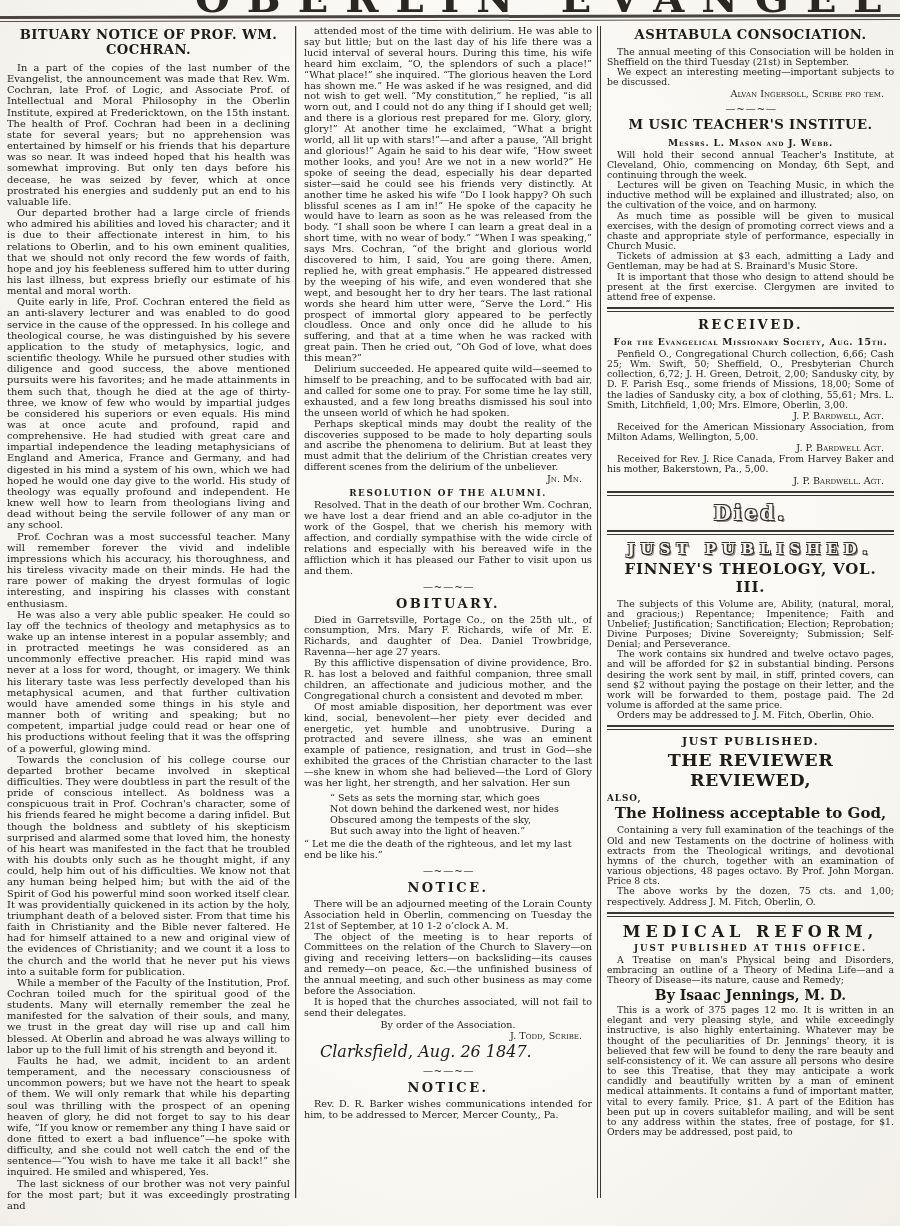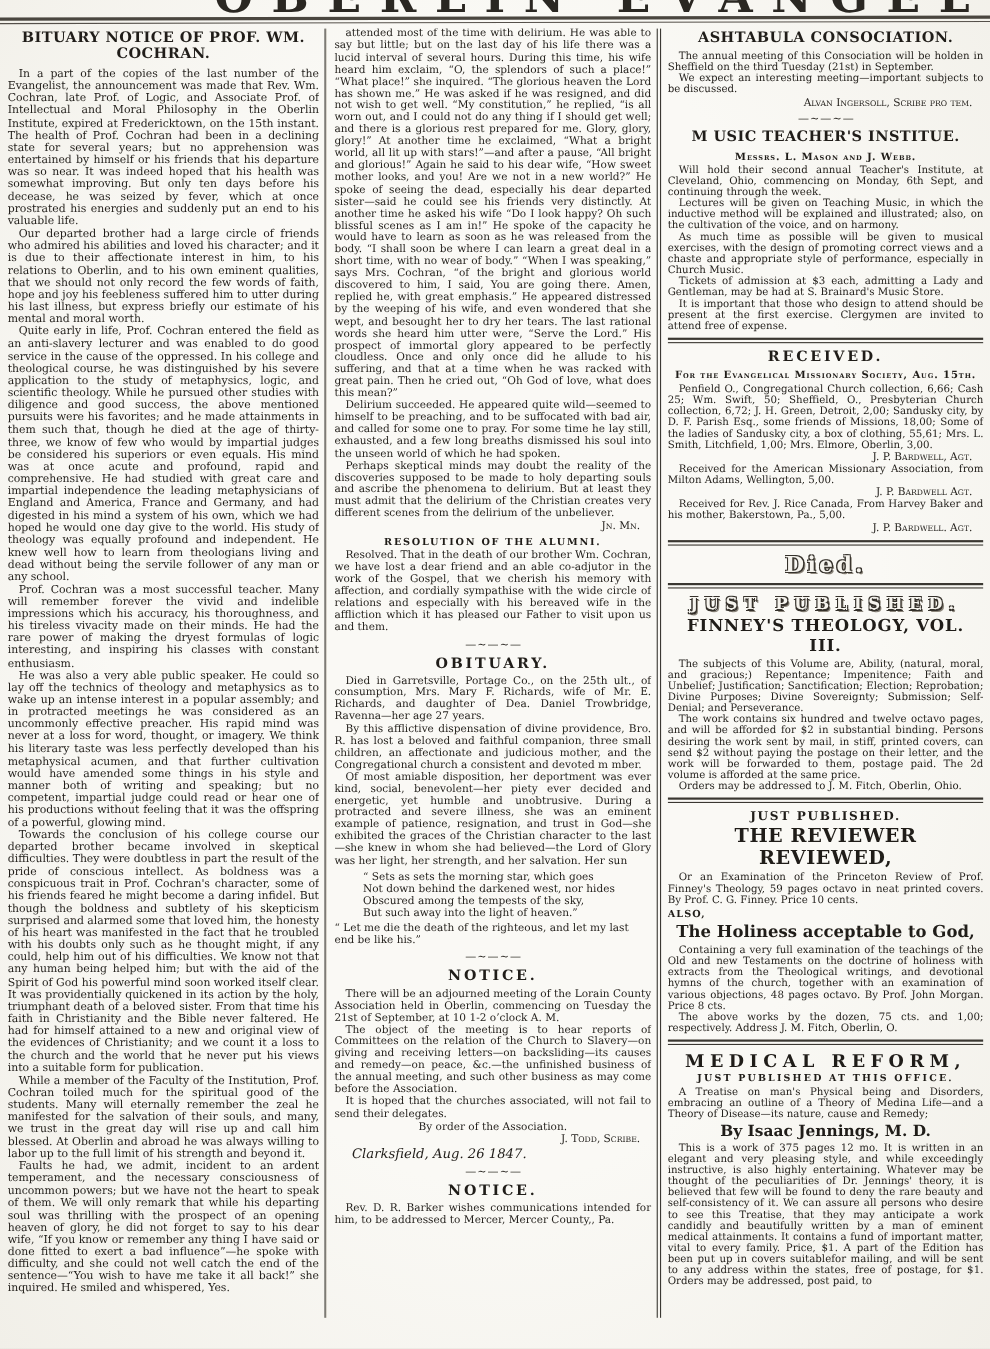--- a/index.html
+++ b/index.html
@@ -27,21 +27,21 @@
   .col2 .p{font-size:9.6px;line-height:10.9px;}
   .col3 .p{font-size:9.3px;line-height:10.15px;}
 
   .art-head{font-size:13.2px;font-weight:bold;text-align:center;letter-spacing:.4px;margin:1px 0 5px;}
   .mid-head{font-size:13px;font-weight:bold;text-align:center;letter-spacing:2.5px;margin:4px 0 4px;}
   .sc-head{font-size:8.8px;font-weight:bold;text-align:center;letter-spacing:1.6px;margin:4px 0 2px;}
   .subhead-sc{font-size:9.2px;font-weight:bold;text-align:center;letter-spacing:.8px;font-variant:small-caps;margin:1px 0 2px;}
 
   .sig{font-size:9.6px;text-align:right;padding-right:10px;margin:0 0 1px;font-variant:small-caps;}
   .byline-center{font-size:9.6px;text-align:center;margin:0;}
-  .dateline{font-size:12px;font-style:italic;margin:1px 0 0;padding-left:16px;}
+  .dateline{font-size:16px;font-style:italic;margin:1px 0 0;padding-left:16px;}
 
   .verse{margin:3px 0 3px 26px;font-size:9.6px;line-height:11px;}
   .quote{font-size:9.6px;line-height:10.9px;margin:2px 0 0;}
 
   .squig{text-align:center;font-size:10px;letter-spacing:-.5px;color:#2c2924;margin:4px 0 3px;}
   .squig::before{content:"\2014\2009~\2009\2014\2009~\2009\2014";}
   .drule{height:2px;border-top:2px solid #3a3731;border-bottom:1px solid #3a3731;margin:5px 0 5px;}
 
   
   .ornate{
@@ -76,20 +76,21 @@
   <section class="col col1">
     <h2 class="art-head">BITUARY NOTICE OF PROF. WM. COCHRAN.</h2>
     <p class="p">In a part of the copies of the last number of the Evangelist, the announcement was made that Rev. Wm. Cochran, late Prof. of Logic, and Associate Prof. of Intellectual and Moral Philosophy in the Oberlin Institute, expired at Fredericktown, on the 15th instant. The health of Prof. Cochran had been in a declining state for several years; but no apprehension was entertained by himself or his friends that his departure was so near. It was indeed hoped that his health was somewhat improving. But only ten days before his decease, he was seized by fever, which at once prostrated his energies and suddenly put an end to his valuable life.</p>
     <p class="p">Our departed brother had a large circle of friends who admired his abilities and loved his character; and it is due to their affectionate interest in him, to his relations to Oberlin, and to his own eminent qualities, that we should not only record the few words of faith, hope and joy his feebleness suffered him to utter during his last illness, but express briefly our estimate of his mental and moral worth.</p>
     <p class="p">Quite early in life, Prof. Cochran entered the field as an anti-slavery lecturer and was enabled to do good service in the cause of the oppressed. In his college and theological course, he was distinguished by his severe application to the study of metaphysics, logic, and scientific theology. While he pursued other studies with diligence and good success, the above mentioned pursuits were his favorites; and he made attainments in them such that, though he died at the age of thirty-three, we know of few who would by impartial judges be considered his superiors or even equals. His mind was at once acute and profound, rapid and comprehensive. He had studied with great care and impartial independence the leading metaphysicians of England and America, France and Germany, and had digested in his mind a system of his own, which we had hoped he would one day give to the world. His study of theology was equally profound and independent. He knew well how to learn from theologians living and dead without being the servile follower of any man or any school.</p>
     <p class="p">Prof. Cochran was a most successful teacher. Many will remember forever the vivid and indelible impressions which his accuracy, his thoroughness, and his tireless vivacity made on their minds. He had the rare power of making the dryest formulas of logic interesting, and inspiring his classes with constant enthusiasm.</p>
     <p class="p">He was also a very able public speaker. He could so lay off the technics of theology and metaphysics as to wake up an intense interest in a popular assembly; and in protracted meetings he was considered as an uncommonly effective preacher. His rapid mind was never at a loss for word, thought, or imagery. We think his literary taste was less perfectly developed than his metaphysical acumen, and that further cultivation would have amended some things in his style and manner both of writing and speaking; but no competent, impartial judge could read or hear one of his productions without feeling that it was the offspring of a powerful, glowing mind.</p>
     <p class="p">Towards the conclusion of his college course our departed brother became involved in skeptical difficulties. They were doubtless in part the result of the pride of conscious intellect. As boldness was a conspicuous trait in Prof. Cochran's character, some of his friends feared he might become a daring infidel. But though the boldness and subtlety of his skepticism surprised and alarmed some that loved him, the honesty of his heart was manifested in the fact that he troubled with his doubts only such as he thought might, if any could, help him out of his difficulties. We know not that any human being helped him; but with the aid of the Spirit of God his powerful mind soon worked itself clear. It was providentially quickened in its action by the holy, triumphant death of a beloved sister. From that time his faith in Christianity and the Bible never faltered. He had for himself attained to a new and original view of the evidences of Christianity; and we count it a loss to the church and the world that he never put his views into a suitable form for publication.</p>
     <p class="p">While a member of the Faculty of the Institution, Prof. Cochran toiled much for the spiritual good of the students. Many will eternally remember the zeal he manifested for the salvation of their souls, and many, we trust in the great day will rise up and call him blessed. At Oberlin and abroad he was always willing to labor up to the full limit of his strength and beyond it.</p>
     <p class="p">Faults he had, we admit, incident to an ardent temperament, and the necessary consciousness of uncommon powers; but we have not the heart to speak of them. We will only remark that while his departing soul was thrilling with the prospect of an opening heaven of glory, he did not forget to say to his dear wife, “If you know or remember any thing I have said or done fitted to exert a bad influence”—he spoke with difficulty, and she could not well catch the end of the sentence—“You wish to have me take it all back!” she inquired. He smiled and whispered, Yes.</p>
+    <p class="p">The last sickness of our brother was not very painful for the most part; but it was exceedingly prostrating and</p>
   </section>
 
   <section class="col col2">
     <p class="p">attended most of the time with delirium. He was able to say but little; but on the last day of his life there was a lucid interval of several hours. During this time, his wife heard him exclaim, “O, the splendors of such a place!” “What place!” she inquired. “The glorious heaven the Lord has shown me.” He was asked if he was resigned, and did not wish to get well. “My constitution,” he replied, “is all worn out, and I could not do any thing if I should get well; and there is a glorious rest prepared for me. Glory, glory, glory!” At another time he exclaimed, “What a bright world, all lit up with stars!”—and after a pause, “All bright and glorious!” Again he said to his dear wife, “How sweet mother looks, and you! Are we not in a new world?” He spoke of seeing the dead, especially his dear departed sister—said he could see his friends very distinctly. At another time he asked his wife “Do I look happy? Oh such blissful scenes as I am in!” He spoke of the capacity he would have to learn as soon as he was released from the body. “I shall soon be where I can learn a great deal in a short time, with no wear of body.” “When I was speaking,” says Mrs. Cochran, “of the bright and glorious world discovered to him, I said, You are going there. Amen, replied he, with great emphasis.” He appeared distressed by the weeping of his wife, and even wondered that she wept, and besought her to dry her tears. The last rational words she heard him utter were, “Serve the Lord.” His prospect of immortal glory appeared to be perfectly cloudless. Once and only once did he allude to his suffering, and that at a time when he was racked with great pain. Then he cried out, “Oh God of love, what does this mean?”</p>
     <p class="p">Delirium succeeded. He appeared quite wild—seemed to himself to be preaching, and to be suffocated with bad air, and called for some one to pray. For some time he lay still, exhausted, and a few long breaths dismissed his soul into the unseen world of which he had spoken.</p>
     <p class="p">Perhaps skeptical minds may doubt the reality of the discoveries supposed to be made to holy departing souls and ascribe the phenomena to delirium. But at least they must admit that the delirium of the Christian creates very different scenes from the delirium of the unbeliever.</p>
     <div class="sig">Jn. Mn.</div>
 
     <h3 class="sc-head">RESOLUTION OF THE ALUMNI.</h3>
     <p class="p">Resolved. That in the death of our brother Wm. Cochran, we have lost a dear friend and an able co-adjutor in the work of the Gospel, that we cherish his memory with affection, and cordially sympathise with the wide circle of relations and especially with his bereaved wife in the affliction which it has pleased our Father to visit upon us and them.</p>
@@ -160,21 +161,20 @@
     <h3 class="ornate jp-ornate">JUST PUBLISHED.</h3>
     <h3 class="h-finney">FINNEY'S THEOLOGY, VOL. III.</h3>
     <p class="p">The subjects of this Volume are, Ability, (natural, moral, and gracious;) Repentance; Impenitence; Faith and Unbelief; Justification; Sanctification; Election; Reprobation; Divine Purposes; Divine Sovereignty; Submission; Self-Denial; and Perseverance.</p>
     <p class="p">The work contains six hundred and twelve octavo pages, and will be afforded for $2 in substantial binding. Persons desiring the work sent by mail, in stiff, printed covers, can send $2 without paying the postage on their letter, and the work will be forwarded to them, postage paid. The 2d volume is afforded at the same price.</p>
     <p class="p">Orders may be addressed to J. M. Fitch, Oberlin, Ohio.</p>
 
     <div class="drule"></div>
 
     <h3 class="h-kicker">JUST PUBLISHED.</h3>
     <h3 class="h-reviewer">THE REVIEWER REVIEWED,</h3>
-    <p class="p">Or an Examination of the Princeton Review of Prof. Finney's Theology, 59 pages octavo in neat printed covers. By Prof. C. G. Finney. Price 10 cents.</p>
     <div class="h-also">ALSO,</div>
     <h3 class="h-holiness">The Holiness acceptable to God,</h3>
     <p class="p">Containing a very full examination of the teachings of the Old and new Testaments on the doctrine of holiness with extracts from the Theological writings, and devotional hymns of the church, together with an examination of various objections, 48 pages octavo. By Prof. John Morgan. Price 8 cts.</p>
     <p class="p">The above works by the dozen, 75 cts. and 1,00; respectively. Address J. M. Fitch, Oberlin, O.</p>
 
     <div class="drule"></div>
 
     <h3 class="h-medical">MEDICAL REFORM,</h3>
     <div class="h-office">JUST PUBLISHED AT THIS OFFICE.</div>
     <p class="p">A Treatise on man's Physical being and Disorders, embracing an outline of a Theory of Medina Life—and a Theory of Disease—its nature, cause and Remedy;</p>

